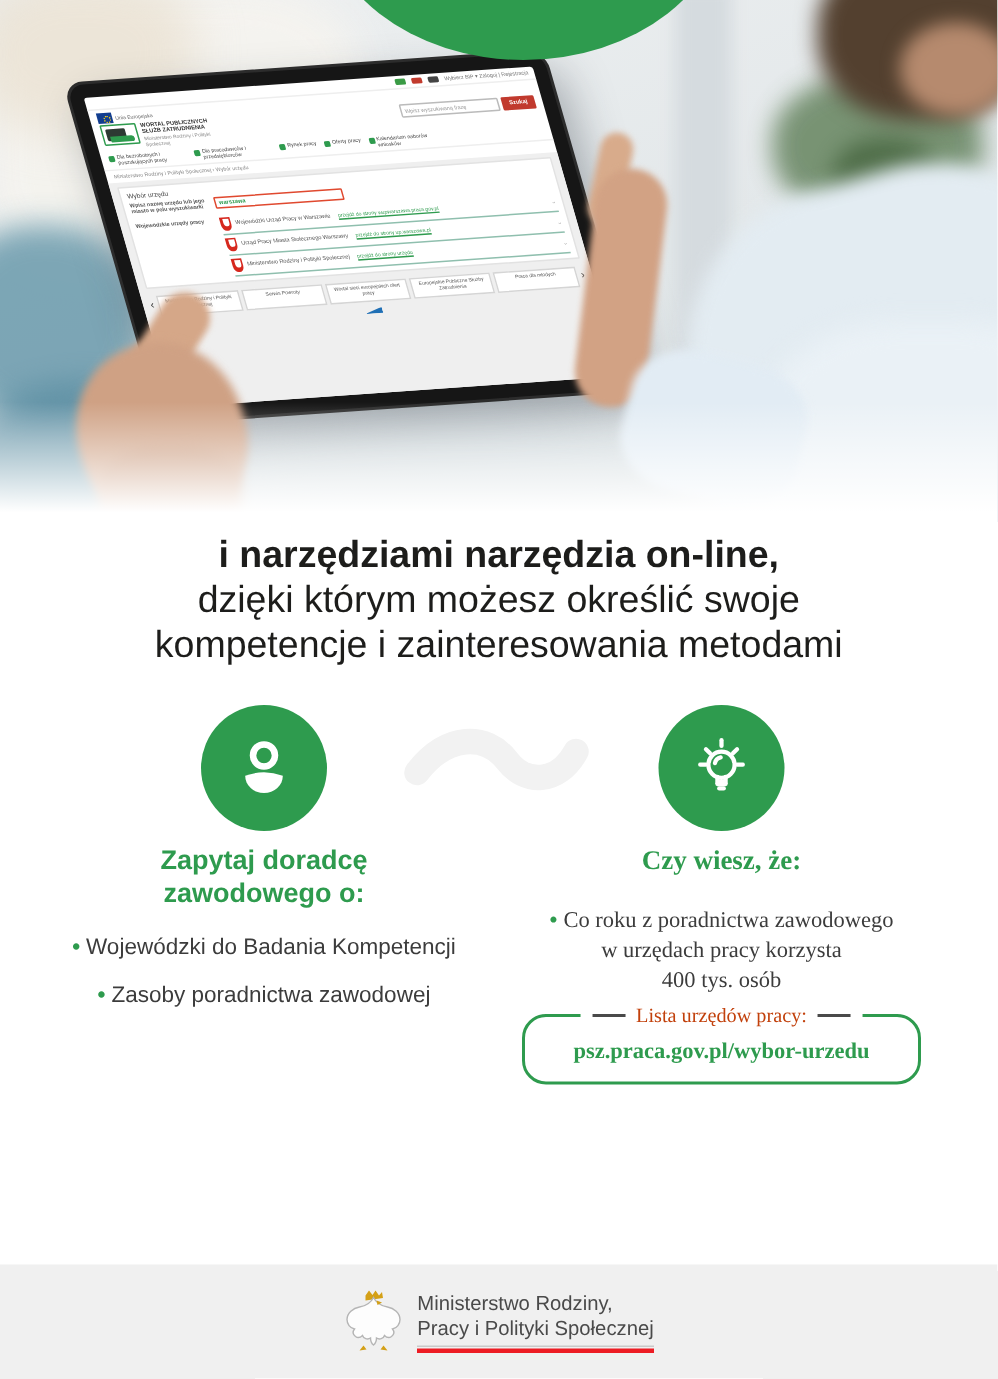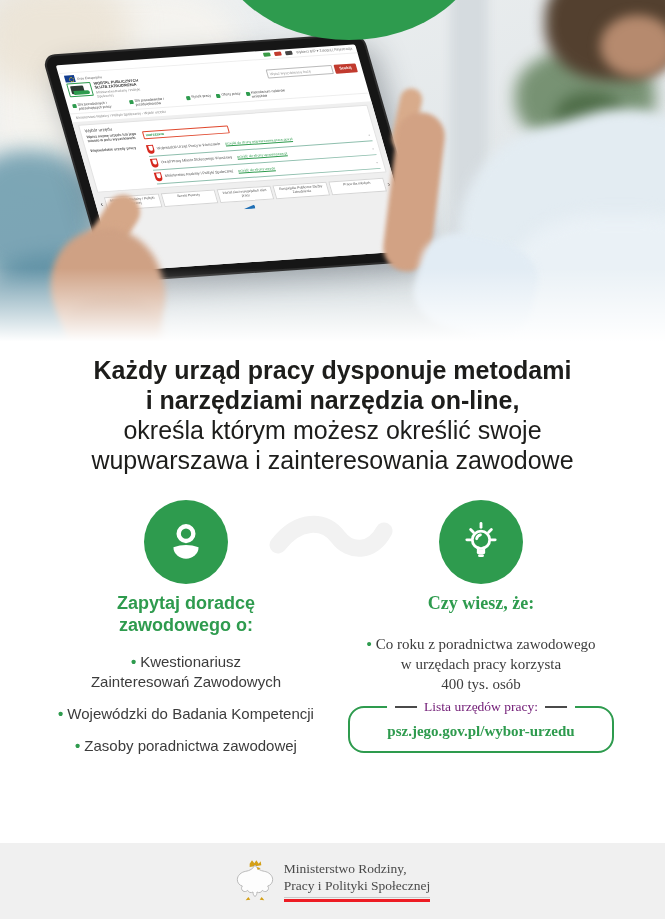--- a/index.html
+++ b/index.html
@@ -90,43 +90,43 @@
   .green-arc { position:absolute; left:213px; top:-172px; width:272px; height:212px; border-radius:50%; background:#2e9b4e; z-index:7; }
 
   
   .headline { text-align:center; padding-top:7px; color:#1d1d1b; }
   .hl { font-size:25px; line-height:30px; white-space:nowrap; }
   .hl.b { font-weight:bold; }
 
   
   .mid { position:relative; height:372px; }
   .col { position:absolute; text-align:center; }
-  .col-left { left:10px; top:25px; width:352px; }
+  .col-left { left:0; top:25px; width:352px; }
   .col-right { left:332px; top:25px; width:298px;font-family:Liberation Serif, serif; }
   .icon-circle { width:84px; height:84px; border-radius:50%; background:#2e9b4e; margin:0 auto 8px auto;
                  display:flex; align-items:center; justify-content:center; }
   .col-heading { color:#2e9b4e; font-weight:bold; font-size:18px; line-height:22px; white-space:pre-line; }
   .tilde { position:absolute; left:268px; top:38px; z-index:1; }
   .list { margin-top:16px; }
   .col-right .list { margin-top:20px; }
   .item { font-size:15px; color:#3c3c3c; line-height:20px; margin-bottom:12px; }
   .item .bul { color:#2e9b4e; margin-right:4px; font-weight:bold; }
   .item .txt { white-space:pre-line; }
 
   
   .link-box { position:relative; width:266px; margin:12px auto 0 auto; border:2px solid #2e9b4e; border-radius:16px; height:47px; }
   .link-box-label { position:absolute; top:-9px; left:50%; transform:translateX(-50%); background:#fff; padding:0 8px;
-                    font-size:13.5px; color:#701a75; white-space:nowrap; display:flex; align-items:center; gap:7px; }
+                    font-size:13.5px; color:#c2410c; white-space:nowrap; display:flex; align-items:center; gap:7px; }
   .link-box-label::before, .link-box-label::after { content:""; width:22px; height:2px; background:#4a4a4a; }
   .link-url { text-align:center; padding-top:15px; color:#2e9b4e; font-weight:bold; font-size:15px; }
 
   
   .footer { position:absolute; left:0; bottom:0; width:665px; height:76px; background:#f0f0f0;
             display:flex; align-items:center; justify-content:center; gap:9px; }
-  .ministry-text-wrap { display:flex; flex-direction:column;font-family:Liberation Serif, serif; }
+  .ministry-text-wrap { display:flex; flex-direction:column; }
   .ministry-text { font-size:13.5px; color:#4a4a4a; line-height:17px; white-space:pre-line; }
   .ministry-lines { margin-top:3px; }
   .ministry-lines .gray { height:1px; background:#c9c9c9; }
   .ministry-lines .red { height:3px; background:#ed1c24; margin-top:1px; }
 </style>
 </head>
 <body>
 
 <div class="photo">
   <div class="blob b-light"></div>
@@ -245,48 +245,43 @@
   <div class="hand h-l-wrist"></div>
   <div class="hand h-r-thumb"></div>
   <div class="hand h-r-fing"></div>
   <div class="hand h-r-cuff"></div>
 
   <div class="photo-fade"></div>
   <div class="green-arc"></div>
 </div>
 
 <div class="headline">
-  <div class="hl b">Każdy urząd pracy dysponuje metodami</div>
   <div class="hl b">i narzędziami narzędzia on-line,</div>
-  <div class="hl">określa którym możesz określić swoje</div>
-  <div class="hl">wupwarszawa i zainteresowania zawodowe</div>
+  <div class="hl">dzięki którym możesz określić swoje</div>
+  <div class="hl">kompetencje i zainteresowania metodami</div>
 </div>
 
 <div class="mid">
 
   <div class="tilde">
     <svg width="126" height="50" viewBox="0 0 126 50">
       <path d="M10 32 C 30 6, 56 6, 70 24 C 82 40, 104 40, 116 18" stroke="#f2f2f2" stroke-width="17" fill="none" stroke-linecap="round"></path>
     </svg>
   </div>
 
   <div class="col col-left">
     <div class="icon-circle">
       <svg width="46" height="46" viewBox="0 0 44 44">
         <circle cx="22" cy="14" r="7" fill="none" stroke="#fff" stroke-width="4.2"></circle>
         <path d="M10 27 a12 11 0 0 0 24 0 q-12 -4.5 -24 0 z" fill="#fff"></path>
       </svg>
     </div>
     <div class="col-heading">Zapytaj doradcę
 zawodowego o:</div>
     <div class="list">
-        <div class="item">
-        <span class="bul">•</span><span class="txt">Kwestionariusz
-Zainteresowań Zawodowych</span>
-      </div>
         <div class="item">
         <span class="bul">•</span><span class="txt">Wojewódzki do Badania Kompetencji</span>
       </div>
         <div class="item">
         <span class="bul">•</span><span class="txt">Zasoby poradnictwa zawodowej</span>
       </div>
       </div>
   </div>
 
   <div class="col col-right">
@@ -308,21 +303,21 @@
     <div class="list">
         <div class="item">
         <span class="bul">•</span><span class="txt">Co roku z poradnictwa zawodowego
 w urzędach pracy korzysta
 400 tys. osób</span>
       </div>
       </div>
 
     <div class="link-box">
       <div class="link-box-label">Lista urzędów pracy:</div>
-      <div class="link-url">psz.jego.gov.pl/wybor-urzedu</div>
+      <div class="link-url">psz.praca.gov.pl/wybor-urzedu</div>
     </div>
   </div>
 </div>
 
 <div class="footer">
   <svg width="40" height="50" viewBox="0 0 60 68">
     <path d="M22 8 l3.5 -5 3.5 4.5 3 -4.5 3.5 5 3 -3.5 1 6 -17.5 2.5 z" fill="#d4a017"></path>
     <path d="M30 10 c-3 6 -8 8.5 -14 9.5 c-6.5 1 -12.5 6 -12.5 12.5 c0 4.5 3 8.5 7.5 9.5 c-2 2.5 -1.5 5.5 1 7.5 c2 1.5 5 1 7 -1 c1 3 5 4.5 8 2.5 c0 3 1 5.5 3 7 c2 -1.5 3 -4 3 -7 c3 2 7 0.5 8 -2.5 c2 2 5 2.5 7 1 c2.5 -2 3 -5 1 -7.5 c4.5 -1 7.5 -5 7.5 -9.5 c0 -6.5 -6 -11.5 -12.5 -12.5 c-6 -1 -11 -3.5 -14 -9.5 z" fill="#fdfdfd" stroke="#b5b5b5" stroke-width="1.4"></path>
     <path d="M33 13 l5.5 2 -4.5 2.5 z" fill="#d4a017"></path>
     <path d="M20 58 l-4 5 7 -1 z M40 58 l4 5 -7 -1 z" fill="#d4a017"></path>

